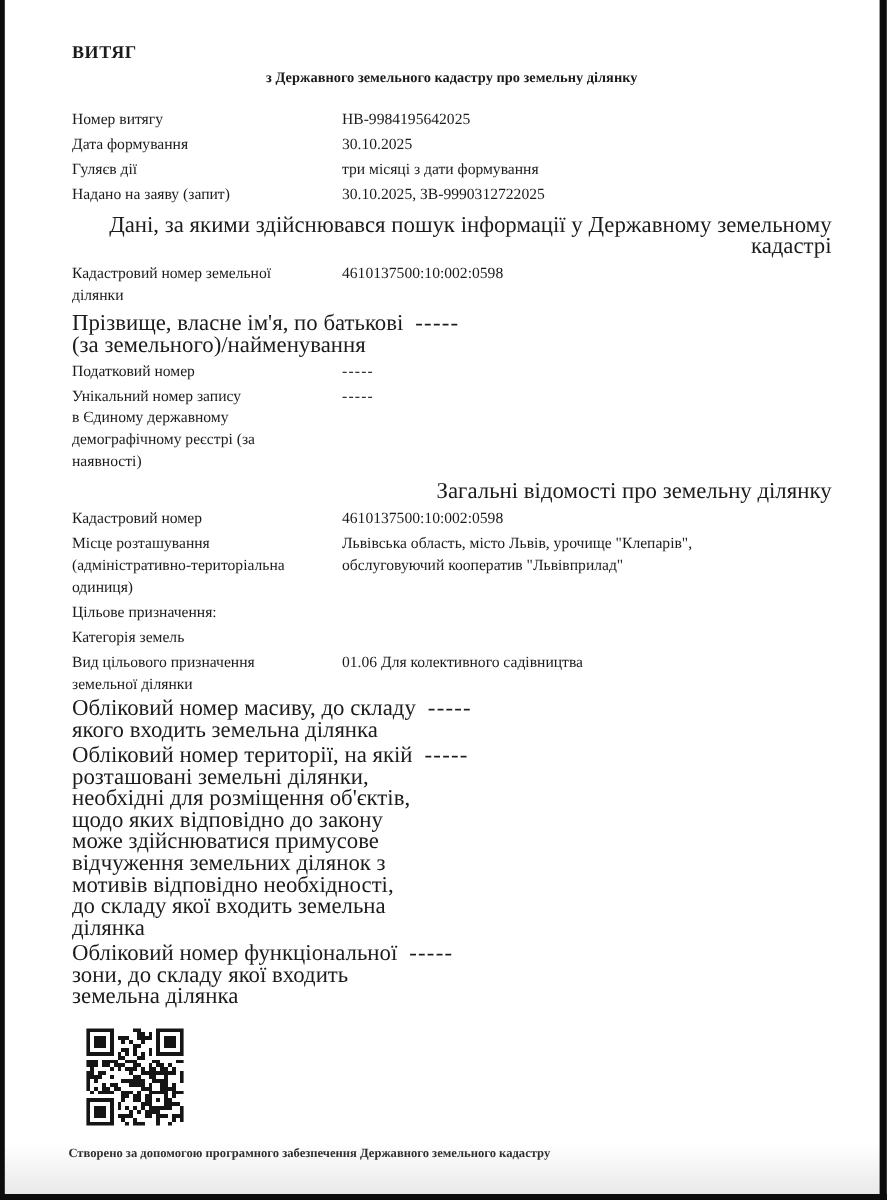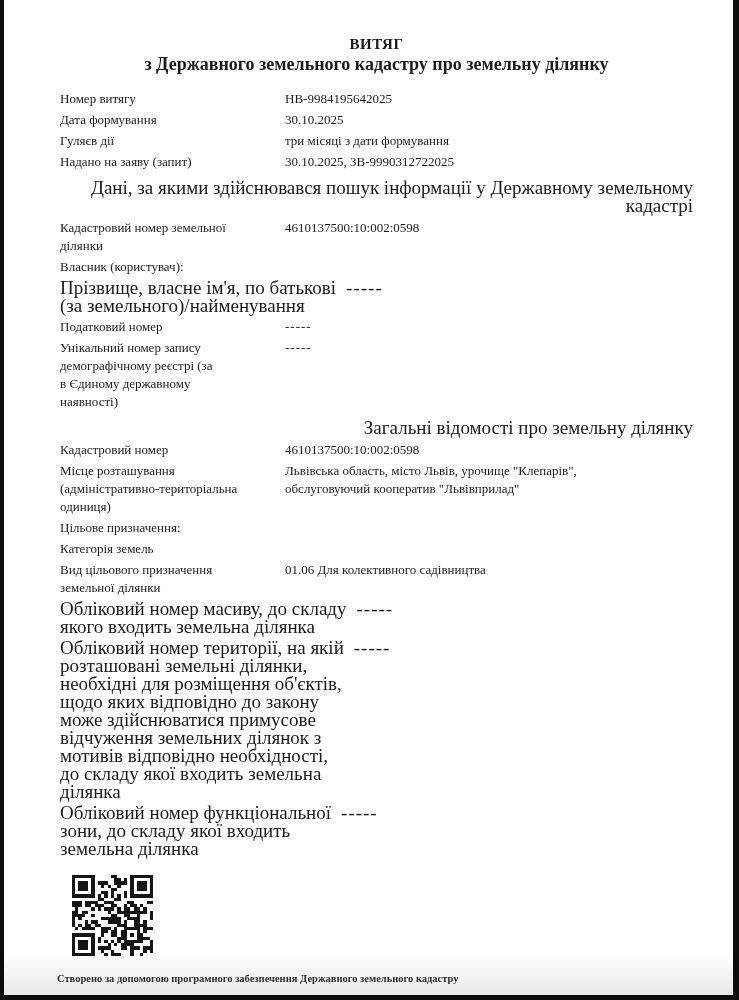--- a/index.html
+++ b/index.html
@@ -11,27 +11,27 @@
     font-family: "Liberation Serif", "DejaVu Serif", serif;
     color: #1b1b1b;
     -webkit-font-smoothing: antialiased;
   }
   .page {
     position: absolute; inset: 0;
     padding: 34px 46px 0 60px;
     box-sizing: border-box;
   }
   .doc-title {
-    text-align: center; font-weight: bold;
+    text-align: left; font-weight: bold;
     font-size: 15px; line-height: 20px;
     letter-spacing: .5px;
   }
   .doc-subtitle {
     text-align: center; font-weight: bold;
-    font-size: 18px; line-height: 20px;
+    font-size: 12px; line-height: 20px;
     margin-bottom: 16px;
   }
   .section-header {
     text-align: right; font-size: 19px; line-height: 18px;
     margin: 8px 0 4px 0;
   }
   .row {
     display: grid; grid-template-columns: 225px 1fr;
     font-size: 13px; line-height: 18px;
     margin-bottom: 3px;
@@ -107,42 +107,39 @@
       <div class="row">
         <div>
           <div class="label-line">Кадастровий номер земельної</div>
           <div class="label-line">ділянки</div>
         </div>
         <div>
           <div class="value-line">4610137500:10:002:0598</div>
         </div>
       </div>
       <div class="row">
-        <div>
-          <div class="label-line">Власник (користувач):</div>
-        </div>
         <div></div>
       </div>
       <div class="row-inline">
         <div class="label-line">Прізвище, власне ім'я, по батькові<span class="inline-value">-----</span></div>
         <div class="label-line">(за земельного)/найменування</div>
       </div>
       <div class="row">
         <div>
           <div class="label-line">Податковий номер</div>
         </div>
         <div>
           <div class="value-line dashes">-----</div>
         </div>
       </div>
       <div class="row">
         <div>
           <div class="label-line">Унікальний номер запису</div>
+          <div class="label-line">в Єдиному державному</div>
           <div class="label-line">демографічному реєстрі (за</div>
-          <div class="label-line">в Єдиному державному</div>
           <div class="label-line">наявності)</div>
         </div>
         <div>
           <div class="value-line dashes">-----</div>
         </div>
       </div>
       <div class="section-header">Загальні відомості про земельну ділянку</div>
       <div class="row">
         <div>
           <div class="label-line">Кадастровий номер</div>

